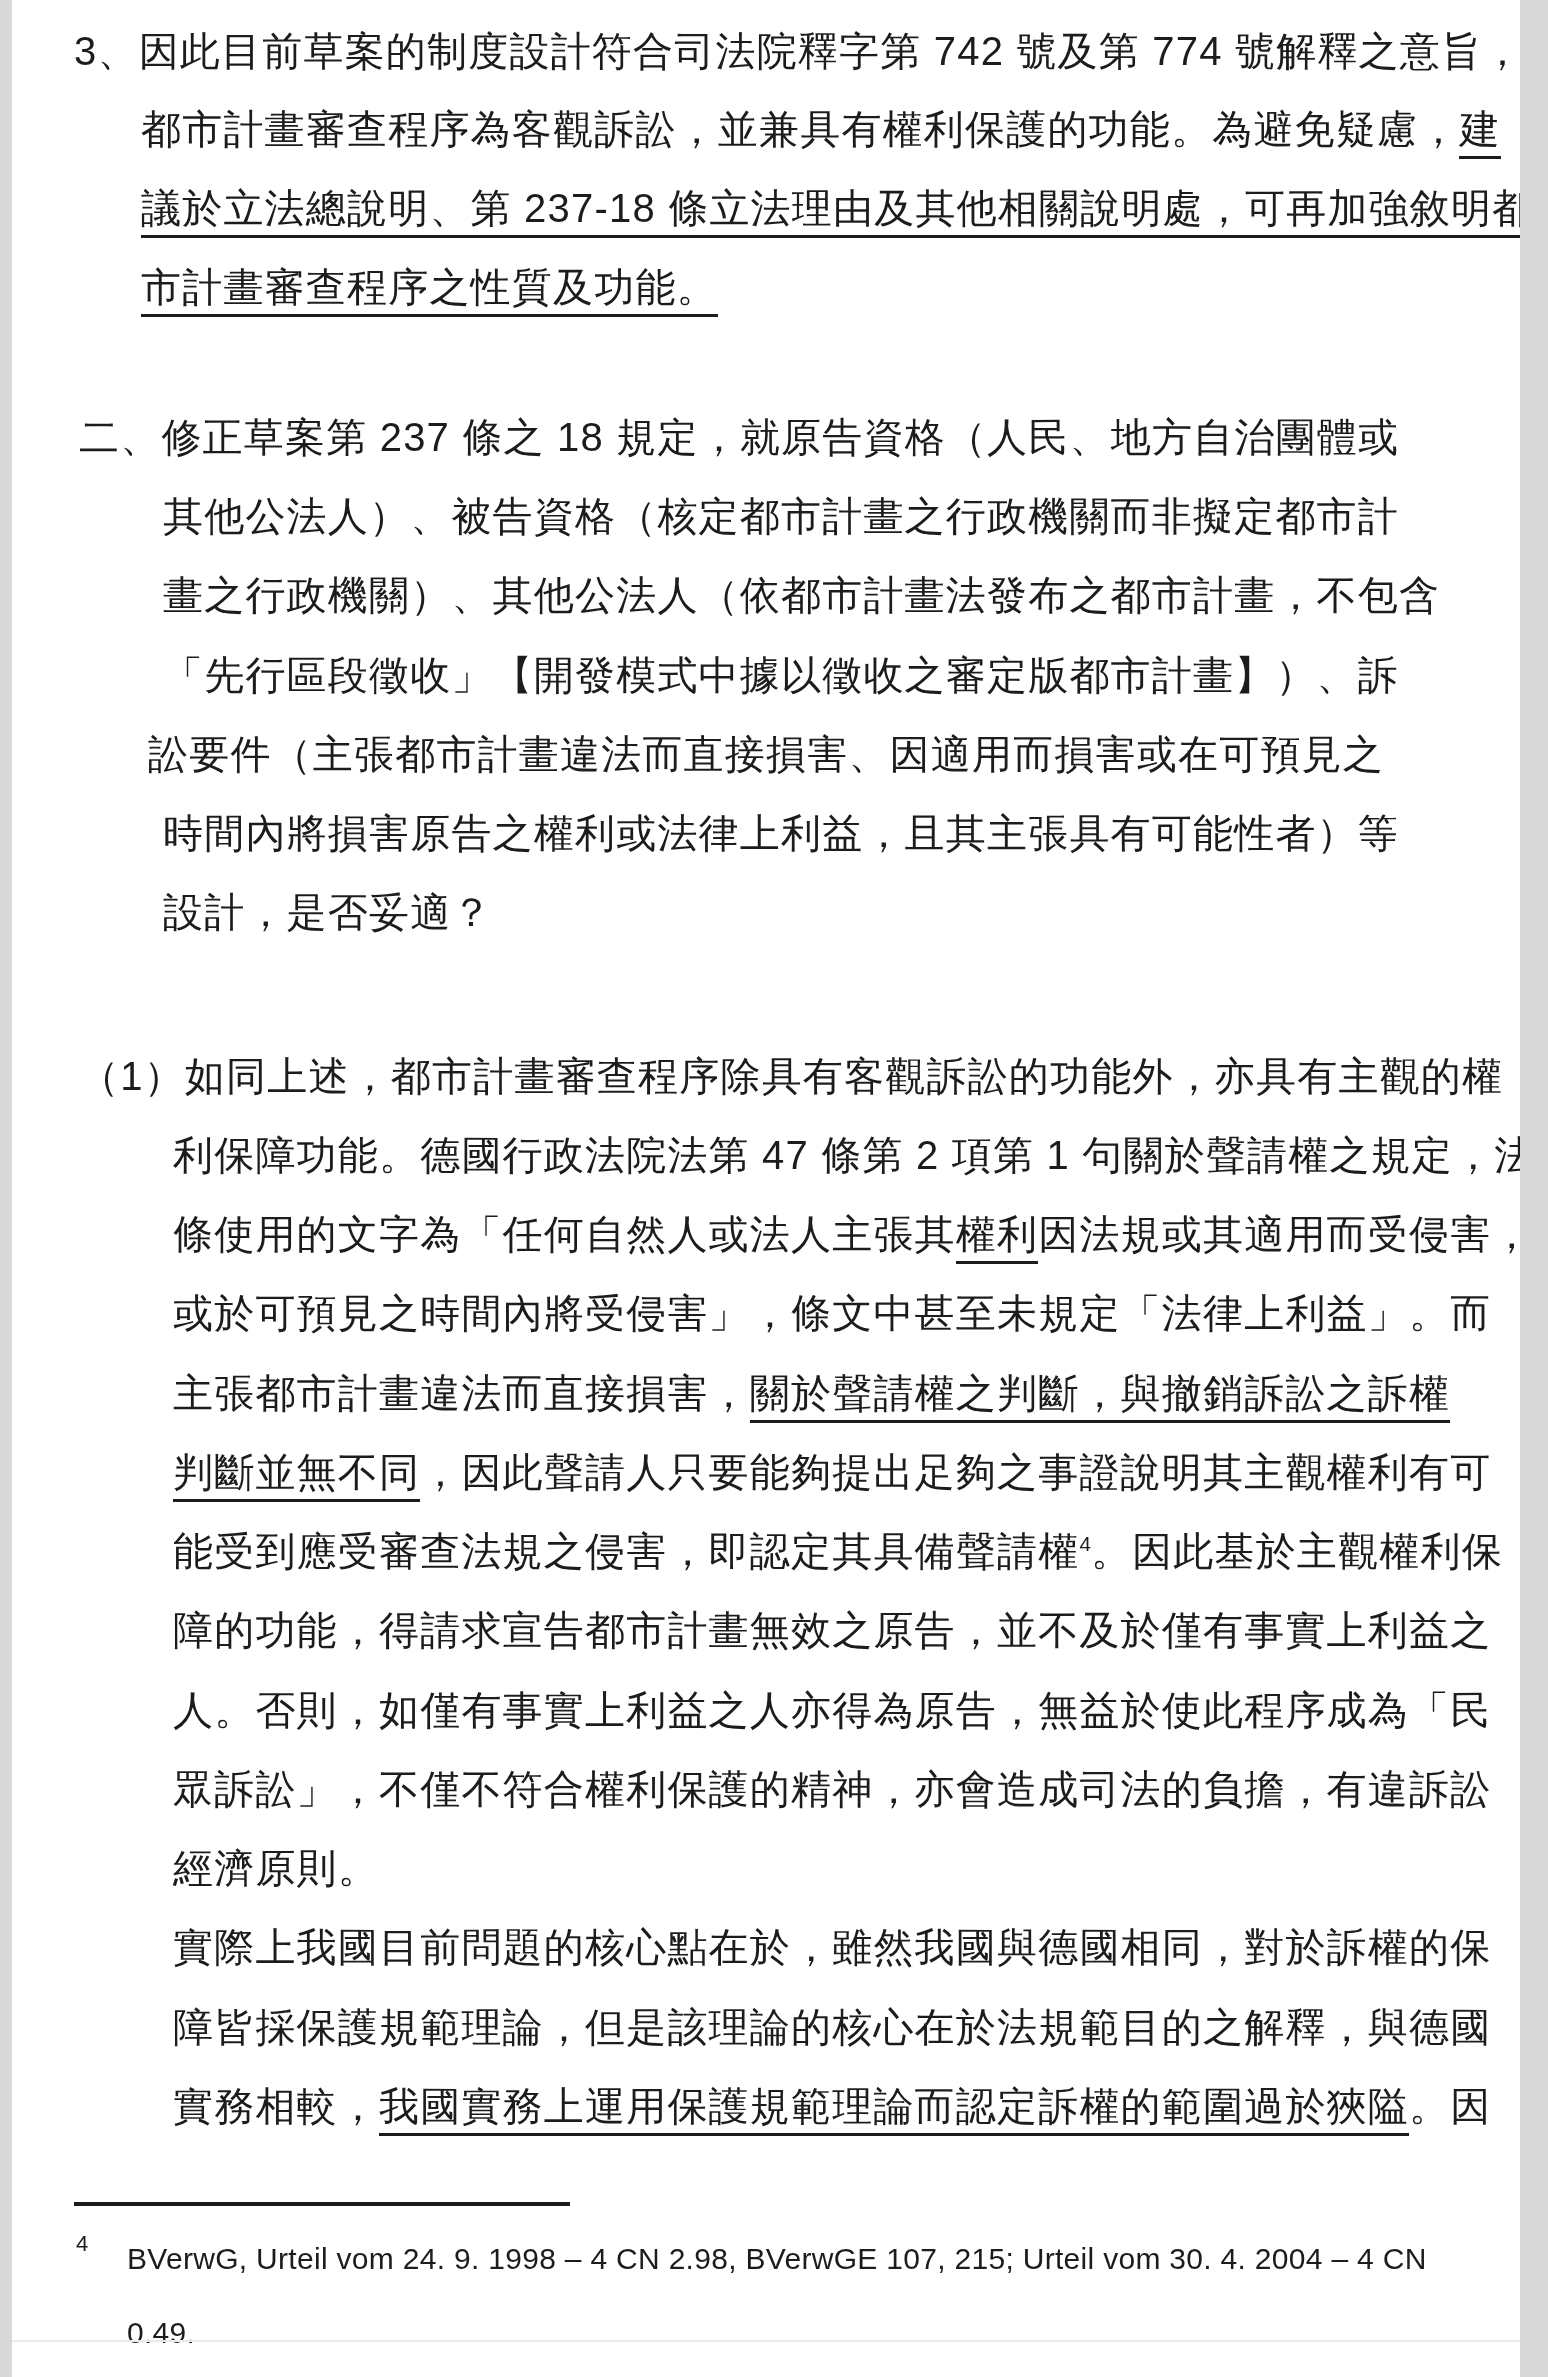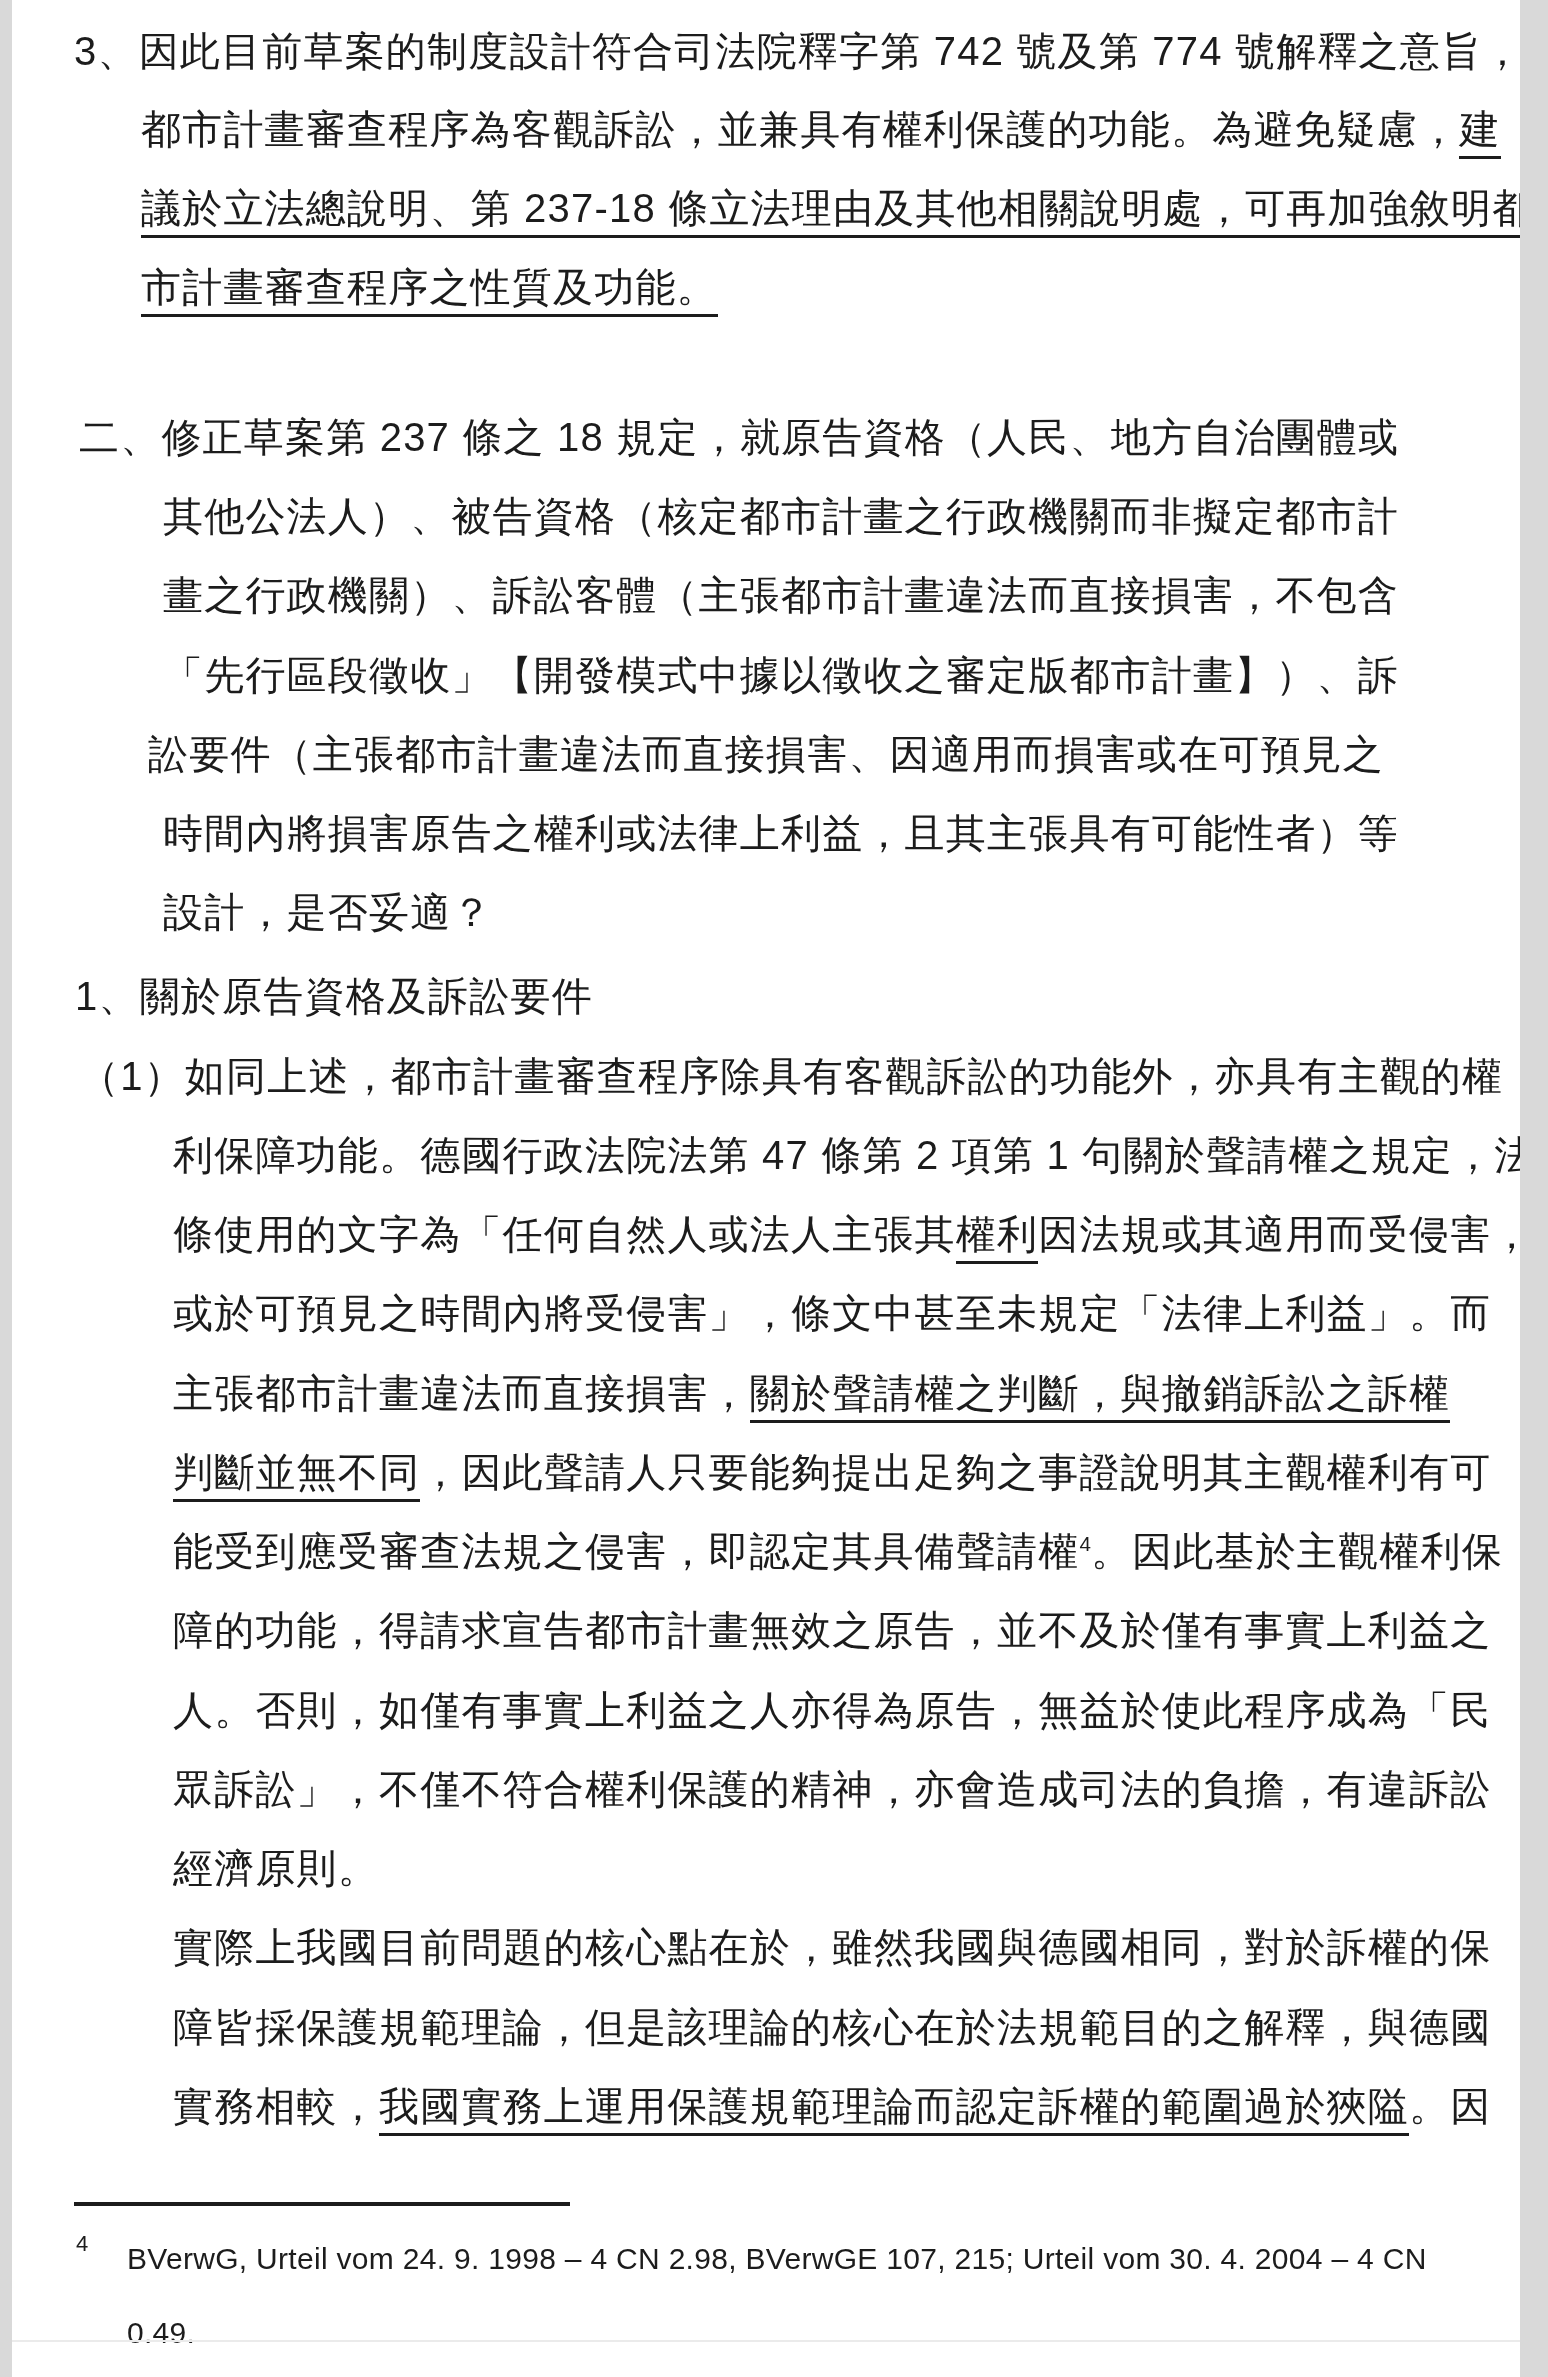--- a/index.html
+++ b/index.html
@@ -78,39 +78,36 @@
   </section>
 
   <section>
     <div class="line" style="top:414px;left:67px">
       <span class="seg">二、修正草案第 237 條之 18 規定，就原告資格（人民、地方自治團體或</span>
     </div>
     <div class="line" style="top:493px;left:151px">
       <span class="seg">其他公法人）、被告資格（核定都市計畫之行政機關而非擬定都市計</span>
     </div>
     <div class="line" style="top:572px;left:151px">
-      <span class="seg">畫之行政機關）、訴訟客體（主張都市計畫違法而直接損害，不包含</span>
+      <span class="seg">畫之行政機關）、其他公法人（依都市計畫法發布之都市計畫，不包含</span>
     </div>
     <div class="line" style="top:652px;left:151px">
       <span class="seg">「先行區段徵收」【開發模式中據以徵收之審定版都市計畫】）、訴</span>
     </div>
     <div class="line" style="top:731px;left:136px">
       <span class="seg">訟要件（主張都市計畫違法而直接損害、因適用而損害或在可預見之</span>
     </div>
     <div class="line" style="top:810px;left:151px">
       <span class="seg">時間內將損害原告之權利或法律上利益，且其主張具有可能性者）等</span>
     </div>
     <div class="line" style="top:889px;left:151px">
       <span class="seg">設計，是否妥適？</span>
     </div>
   </section>
 
-  <div class="line" style="top:973px;left:63px">
-    <span class="seg">1、關於原告資格及訴訟要件</span>
-  </div>
 
   <section>
     <div class="line" style="top:1053px;left:67px">
       <span class="seg">（1）如同上述，都市計畫審查程序除具有客觀訴訟的功能外，亦具有主觀的權</span>
     </div>
     <div class="line" style="top:1132px;left:161px">
       <span class="seg">利保障功能。德國行政法院法第 47 條第 2 項第 1 句關於聲請權之規定，法</span>
     </div>
     <div class="line" style="top:1211px;left:161px">
       <span class="seg">條使用的文字為「任何自然人或法人主張其</span><span class="seg u">權利</span><span class="seg">因法規或其適用而受侵害，</span>

